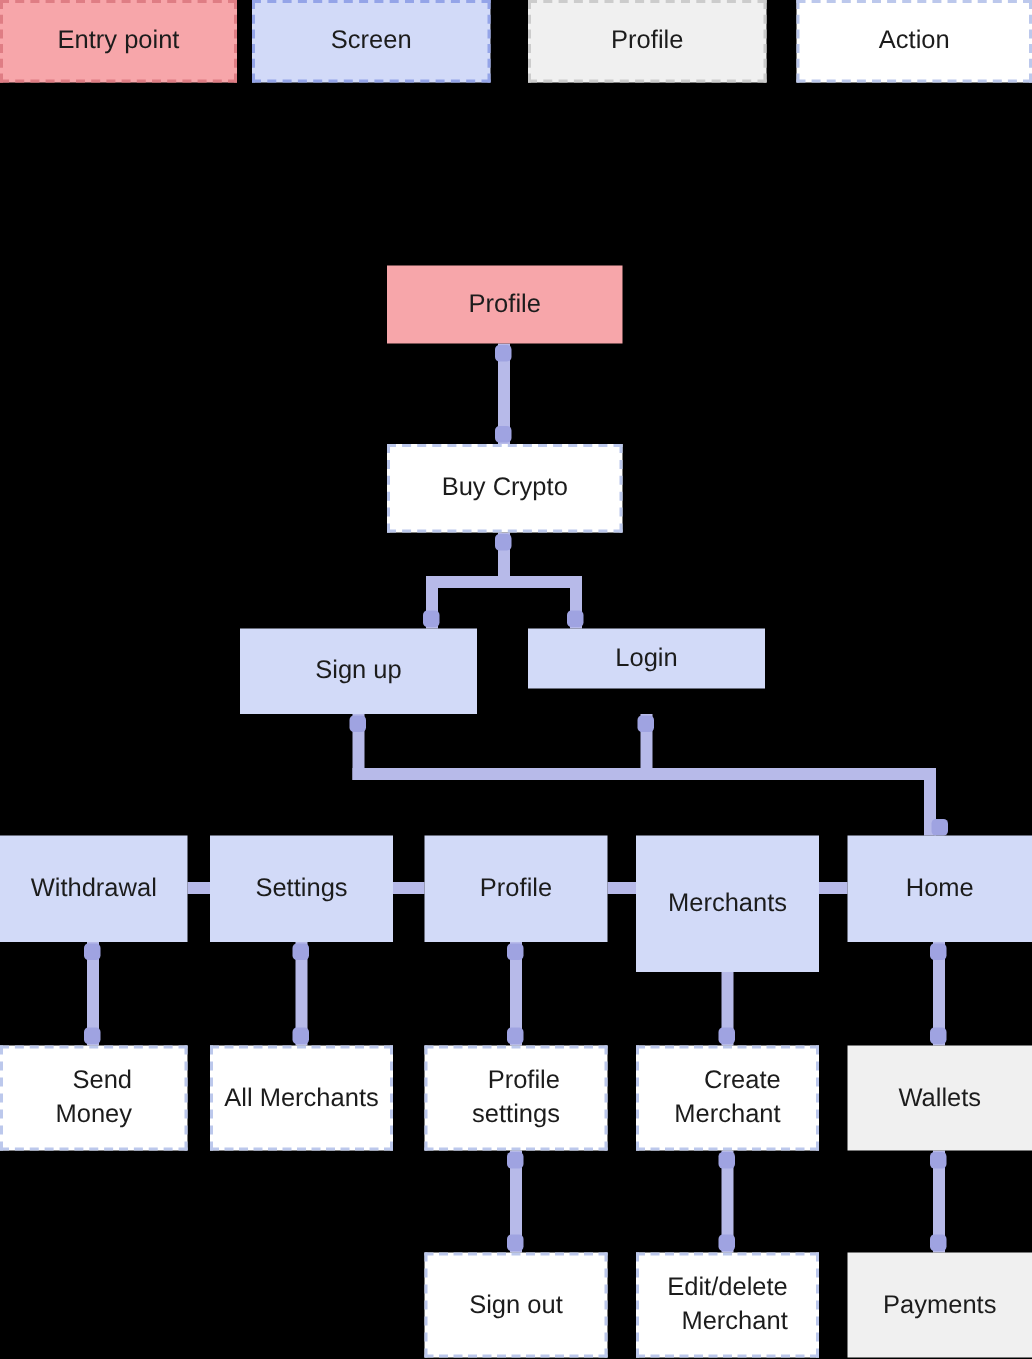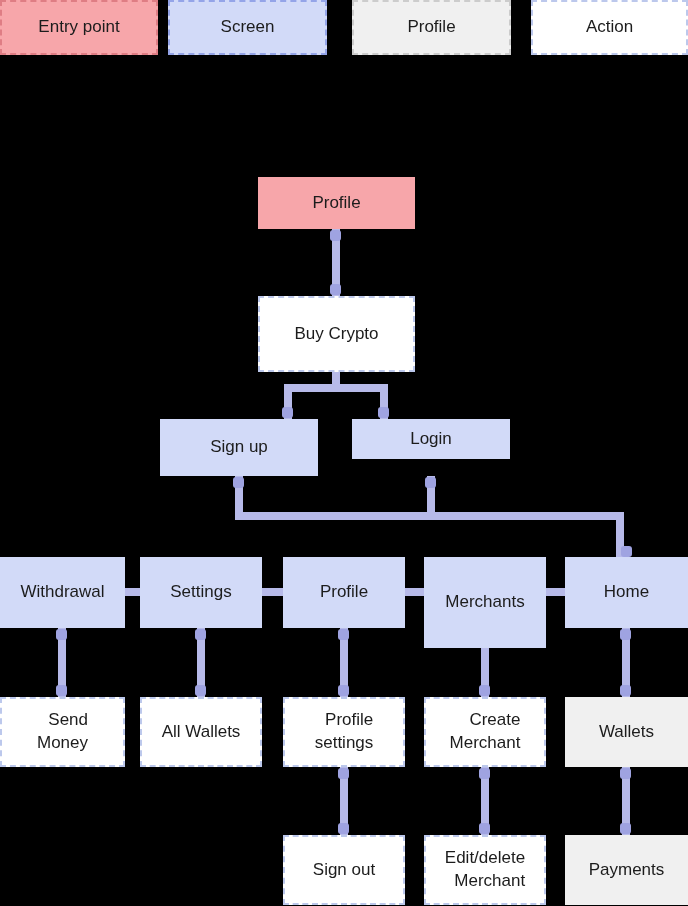--- a/index.html
+++ b/index.html
@@ -82,33 +82,33 @@
   <div class="dot" style="left:479px;top:823px"></div>
   <div class="dot" style="left:620px;top:768px"></div>
   <div class="dot" style="left:620px;top:823px"></div>
 
   <div class="node legend-entry" style="left:0;top:0;width:158px;height:55px">Entry point</div>
   <div class="node legend-screen" style="left:168px;top:0;width:159px;height:55px">Screen</div>
   <div class="node legend-content" style="left:352px;top:0;width:159px;height:55px">Profile</div>
   <div class="node legend-action" style="left:531px;top:0;width:157px;height:55px">Action</div>
 
   <div class="node entry" style="left:258px;top:177px;width:157px;height:52px">Profile</div>
-  <div class="node action" style="left:258px;top:296px;width:157px;height:76px">Buy Crypto</div>
+  <div class="node action" style="left:258px;top:296px;width:157px;height:59px">Buy Crypto</div>
   <div class="node screen" style="left:160px;top:419px;width:158px;height:57px">Sign up</div>
   <div class="node screen" style="left:352px;top:419px;width:158px;height:40px">Login</div>
 
   <div class="node screen" style="left:0;top:557px;width:125px;height:71px">Withdrawal</div>
   <div class="node screen" style="left:140px;top:557px;width:122px;height:71px">Settings</div>
   <div class="node screen" style="left:283px;top:557px;width:122px;height:71px">Profile</div>
   <div class="node screen" style="left:424px;top:557px;width:122px;height:91px">Merchants</div>
   <div class="node action" style="left:0;top:697px;width:125px;height:70px">Send
 Money</div>
 
   <div class="node screen" style="left:565px;top:557px;width:123px;height:71px">Home</div>
-  <div class="node action" style="left:140px;top:697px;width:122px;height:70px">All Wallets</div>
+  <div class="node action" style="left:140px;top:697px;width:122px;height:70px">All Merchants</div>
   <div class="node action" style="left:283px;top:697px;width:122px;height:70px">Profile
 settings</div>
   <div class="node action" style="left:424px;top:697px;width:122px;height:70px">Create
 Merchant</div>
   <div class="node contentbox" style="left:565px;top:697px;width:123px;height:70px">Wallets</div>
 
   <div class="node action" style="left:283px;top:835px;width:122px;height:70px">Sign out</div>
   <div class="node action" style="left:424px;top:835px;width:122px;height:70px">Edit/delete
 Merchant</div>
   <div class="node contentbox" style="left:565px;top:835px;width:123px;height:70px">Payments</div>

